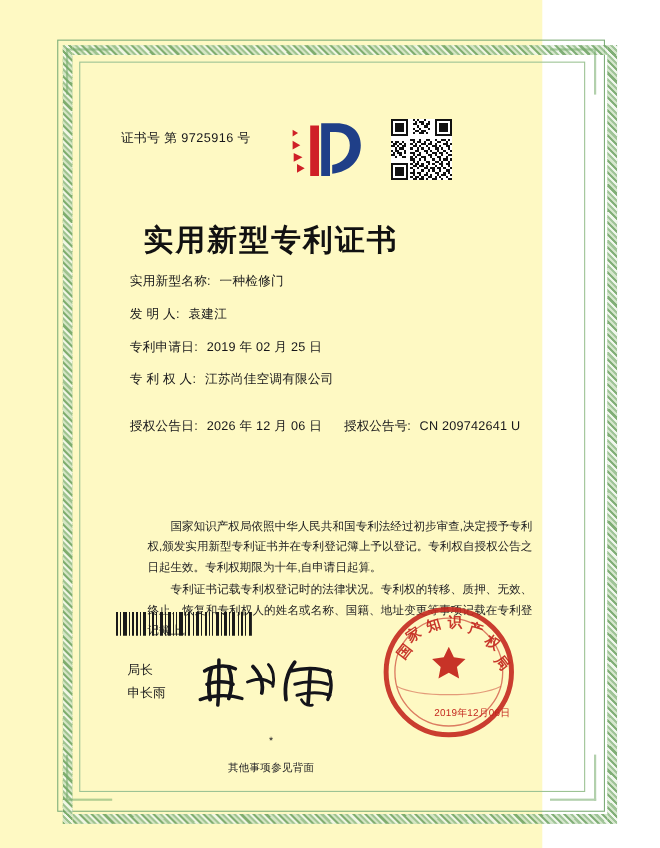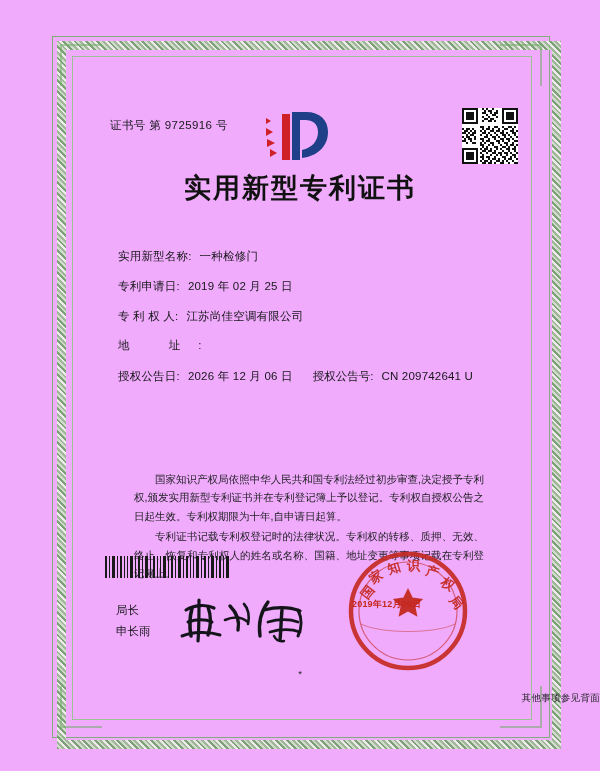--- a/index.html
+++ b/index.html
@@ -10,23 +10,23 @@
   body {
     width: 600px;
     height: 771px;
     font-family: "Liberation Sans", sans-serif;
     color: #1a1a1a;
     overflow: hidden;
   }
 
   .page {
     position: relative;
-    width: 600px;
+    width: 493px;
     height: 771px;
-    background: #f0abfc;
+    background: #fef9c3;
   }
 
   
   .border-outer {
     position: absolute;
     left: 52px;
     top: 36px;
     width: 496px;
     height: 700px;
     border: 1px solid #7fae7a;
@@ -93,21 +93,21 @@
     top: 108px;
     width: 78px;
     height: 56px;
   }
 
   
   .title {
     position: absolute;
     left: 0;
     right: 0;
-    top: 170px;
+    top: 200px;
     text-align: center;
     font-family: Liberation Sans, sans-serif;
     font-size: 27px;
     font-weight: bold;
     letter-spacing: 2px;
     color: #111;
   }
 
   
   .fields {
@@ -189,43 +189,42 @@
   .seal {
     position: absolute;
     left: 345px;
     top: 548px;
     width: 126px;
     height: 126px;
   }
   .seal-date {
     position: absolute;
     left: 352px;
-    top: 598px;
+    top: 642px;
     width: 112px;
-    text-align: left;
+    text-align: right;
     font-size: 9px;
     color: #c4281f;
     letter-spacing: .2px;
-    font-weight: bold;
   }
 
   
   .page-no {
     position: absolute;
     left: 0; right: 0;
     top: 668px;
     text-align: center;
     font-size: 9.5px;
     color: #232326;
   }
   .footnote {
     position: absolute;
     left: 0; right: 0;
     top: 692px;
-    text-align: right;
+    text-align: center;
     font-size: 9.5px;
     color: #232326;
     letter-spacing: .3px;
   }
 </style>
 </head>
 <body>
 
 <div class="page">
 
@@ -438,30 +437,33 @@
   </div>
 
   <div class="title">实用新型专利证书</div>
 
   <div class="fields">
     <div class="row">
       <span class="lbl">实用新型名称:</span>
       <span class="val">一种检修门</span>
     </div>
     <div class="row">
+      <span class="lbl">发 明 人:</span>
+      <span class="val">袁建江</span>
+    </div>
+    <div class="row">
       <span class="lbl">专利申请日:</span>
       <span class="val">2019 年 02 月 25 日</span>
     </div>
     <div class="row">
       <span class="lbl">专 利 权 人:</span>
       <span class="val">江苏尚佳空调有限公司</span>
     </div>
 
     <div class="addr">
-      <span class="lbl">地            址:</span>
     </div>
 
     <div class="row two-col">
       <span class="lbl">授权公告日:</span>
       <span class="val">2026 年 12 月 06 日</span>
       <span class="col2">授权公告号:</span>
       <span class="val">CN 209742641 U</span>
     </div>
   </div>
 

